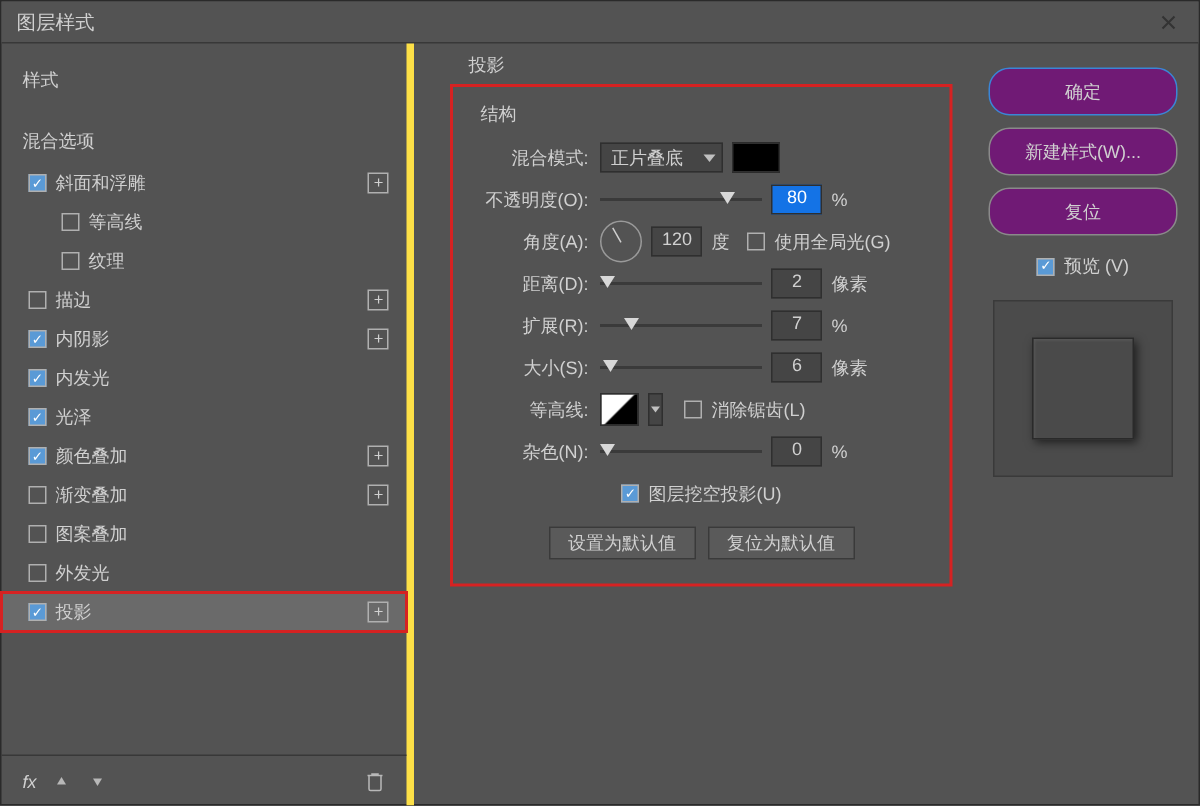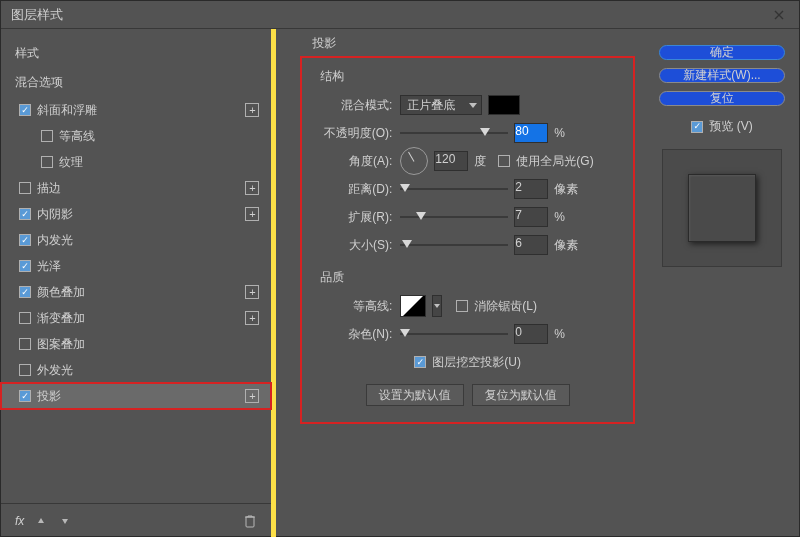--- a/index.html
+++ b/index.html
@@ -5,21 +5,21 @@
 *{box-sizing:border-box;margin:0;padding:0;font-family:"Microsoft YaHei",sans-serif;font-size:12px;color:#d0d0d0;-webkit-user-select:none;user-select:none}
 body{background:#535353;width:800px;height:537px;overflow:hidden}
 .dialog{width:800px;height:537px;background:#535353;border:1px solid #2a2a2a}
 .titlebar{height:28px;background:#535353;border-bottom:1px solid #383838;display:flex;align-items:center;justify-content:space-between;padding:0 0 0 10px}
 .titlebar .title{font-size:13px}
 .close-btn{width:40px;height:28px;display:flex;align-items:center;justify-content:center;cursor:pointer}
 .close-btn svg{width:10px;height:10px}
 .body{display:flex;height:508px}
 .left-col{width:280px;padding:12px 0 12px 0;position:relative;border-right:5px solid #fde047}
 .left-col .hdr{padding:4px 14px;font-size:12px}
-.left-col .sub-hdr{padding:4px 14px;margin-top:4px}
+.left-col .sub-hdr{padding:4px 14px;margin-top:16px}
 .style-list{margin-top:2px}
 .style-row{height:26px;display:flex;align-items:center;justify-content:space-between;padding:0 12px 0 18px;cursor:pointer}
 .style-row .lbl{display:flex;align-items:center;gap:6px}
 .style-row .plus{width:14px;height:14px;border:1px solid #b0b0b0;display:flex;align-items:center;justify-content:center;font-size:11px;line-height:1;color:#d0d0d0}
 .style-row.sub{padding-left:40px}
 .style-row.selected{background:#6a6a6a;outline:2px solid #d62222;outline-offset:-1px}
 .chk{width:12px;height:12px;border:1px solid #b0b0b0;background:#535353;display:inline-flex;align-items:center;justify-content:center;flex-shrink:0}
 .chk.checked{background:#5a9ad6}
 .chk.checked::after{content:"✓";font-size:9px;color:#fff;line-height:1}
 .left-footer{position:absolute;bottom:0;left:0;right:0;height:34px;border-top:1px solid #383838;display:flex;align-items:center;justify-content:space-between;padding:0 14px}
@@ -32,32 +32,32 @@
 .group-lbl{padding:4px 0 6px 8px}
 .row{display:flex;align-items:center;height:28px}
 .row .label{width:88px;text-align:right;padding-right:8px}
 .row .control{flex:1;display:flex;align-items:center;gap:6px}
 .select{width:82px;height:20px;background:#454545;border:1px solid #2f2f2f;display:flex;align-items:center;justify-content:space-between;padding:0 4px 0 6px}
 .select .caret{width:0;height:0;border-left:4px solid transparent;border-right:4px solid transparent;border-top:5px solid #c0c0c0}
 .color-swatch{width:32px;height:20px;background:#000;border:1px solid #2f2f2f}
 .slider{position:relative;width:108px;height:14px}
 .slider .track{position:absolute;left:0;right:0;top:6px;height:2px;background:#3a3a3a}
 .slider .thumb{position:absolute;top:2px;width:0;height:0;border-left:5px solid transparent;border-right:5px solid transparent;border-top:8px solid #d8d8d8}
-.num-input{width:34px;height:20px;background:#454545;border:1px solid #2f2f2f;color:#d0d0d0}
+.num-input{width:34px;height:20px;background:#454545;border:1px solid #2f2f2f;text-align:center;color:#d0d0d0}
 .num-input.hl{background:#1473e6;color:#fff}
 .unit{width:30px}
 .angle-dial{width:28px;height:28px;border:1px solid #9a9a9a;border-radius:50%;position:relative;background:#535353}
 .angle-dial .hand{position:absolute;left:50%;top:50%;width:11px;height:1px;background:#d0d0d0;transform-origin:0 50%}
 .contour-sw{width:26px;height:22px;border:1px solid #2f2f2f;background:linear-gradient(135deg,#fff 0%,#fff 48%,#000 52%,#000 100%);position:relative}
 .contour-caret{width:10px;height:22px;background:#454545;border:1px solid #2f2f2f;display:flex;align-items:center;justify-content:center}
 .contour-caret .tri{width:0;height:0;border-left:3px solid transparent;border-right:3px solid transparent;border-top:4px solid #c0c0c0}
 .btn-row{display:flex;gap:8px;justify-content:center;margin-top:8px}
 .flat-btn{height:22px;padding:0 12px;background:#5a5a5a;border:1px solid #3a3a3a;display:flex;align-items:center;justify-content:center;cursor:pointer}
 .right-col{flex:1;padding:16px 14px 0 14px;display:flex;flex-direction:column;align-items:center;gap:8px}
-.pill-btn{width:126px;height:15px;border:1px solid #8a8a8a;border-radius:14px;display:flex;align-items:center;justify-content:center;cursor:pointer;background:#1d4ed8}
+.pill-btn{width:126px;height:32px;border:1px solid #8a8a8a;border-radius:14px;display:flex;align-items:center;justify-content:center;cursor:pointer;background:#701a75}
 .pill-btn.primary{border-color:#3a86d6}
 .preview-chk-row{display:flex;align-items:center;gap:6px;margin-top:4px}
 .preview-box{width:120px;height:118px;background:#4b4b4b;border:1px solid #3a3a3a;margin-top:6px;display:flex;align-items:center;justify-content:center}
 .preview-inner{width:68px;height:68px;background:#4a4a4a;border:1px solid #2a2a2a;box-shadow:2px 2px 6px rgba(0,0,0,.6),inset 1px 1px 2px rgba(255,255,255,.08)}
 </style>
 </head>
 <body>
 
 <div class="dialog">
   <div class="titlebar">
@@ -248,21 +248,20 @@
           <div class="control">
             <div class="slider">
                 <div class="track"></div>
                 <div class="thumb" style="left:2px"></div>
               </div>
             <div class="num-input">6</div>
             <span class="unit">像素</span>
           </div>
         </div>
 
-        <div class="group-lbl" style="margin-top:6px">品质</div>
 
         <div class="row">
           <div class="label">等高线:</div>
           <div class="control">
             <div class="contour-sw"></div>
             <div class="contour-caret">
                 <div class="tri"></div>
               </div>
             <span class="chk" style="margin-left:8px"></span>
             <span>消除锯齿(L)</span>

